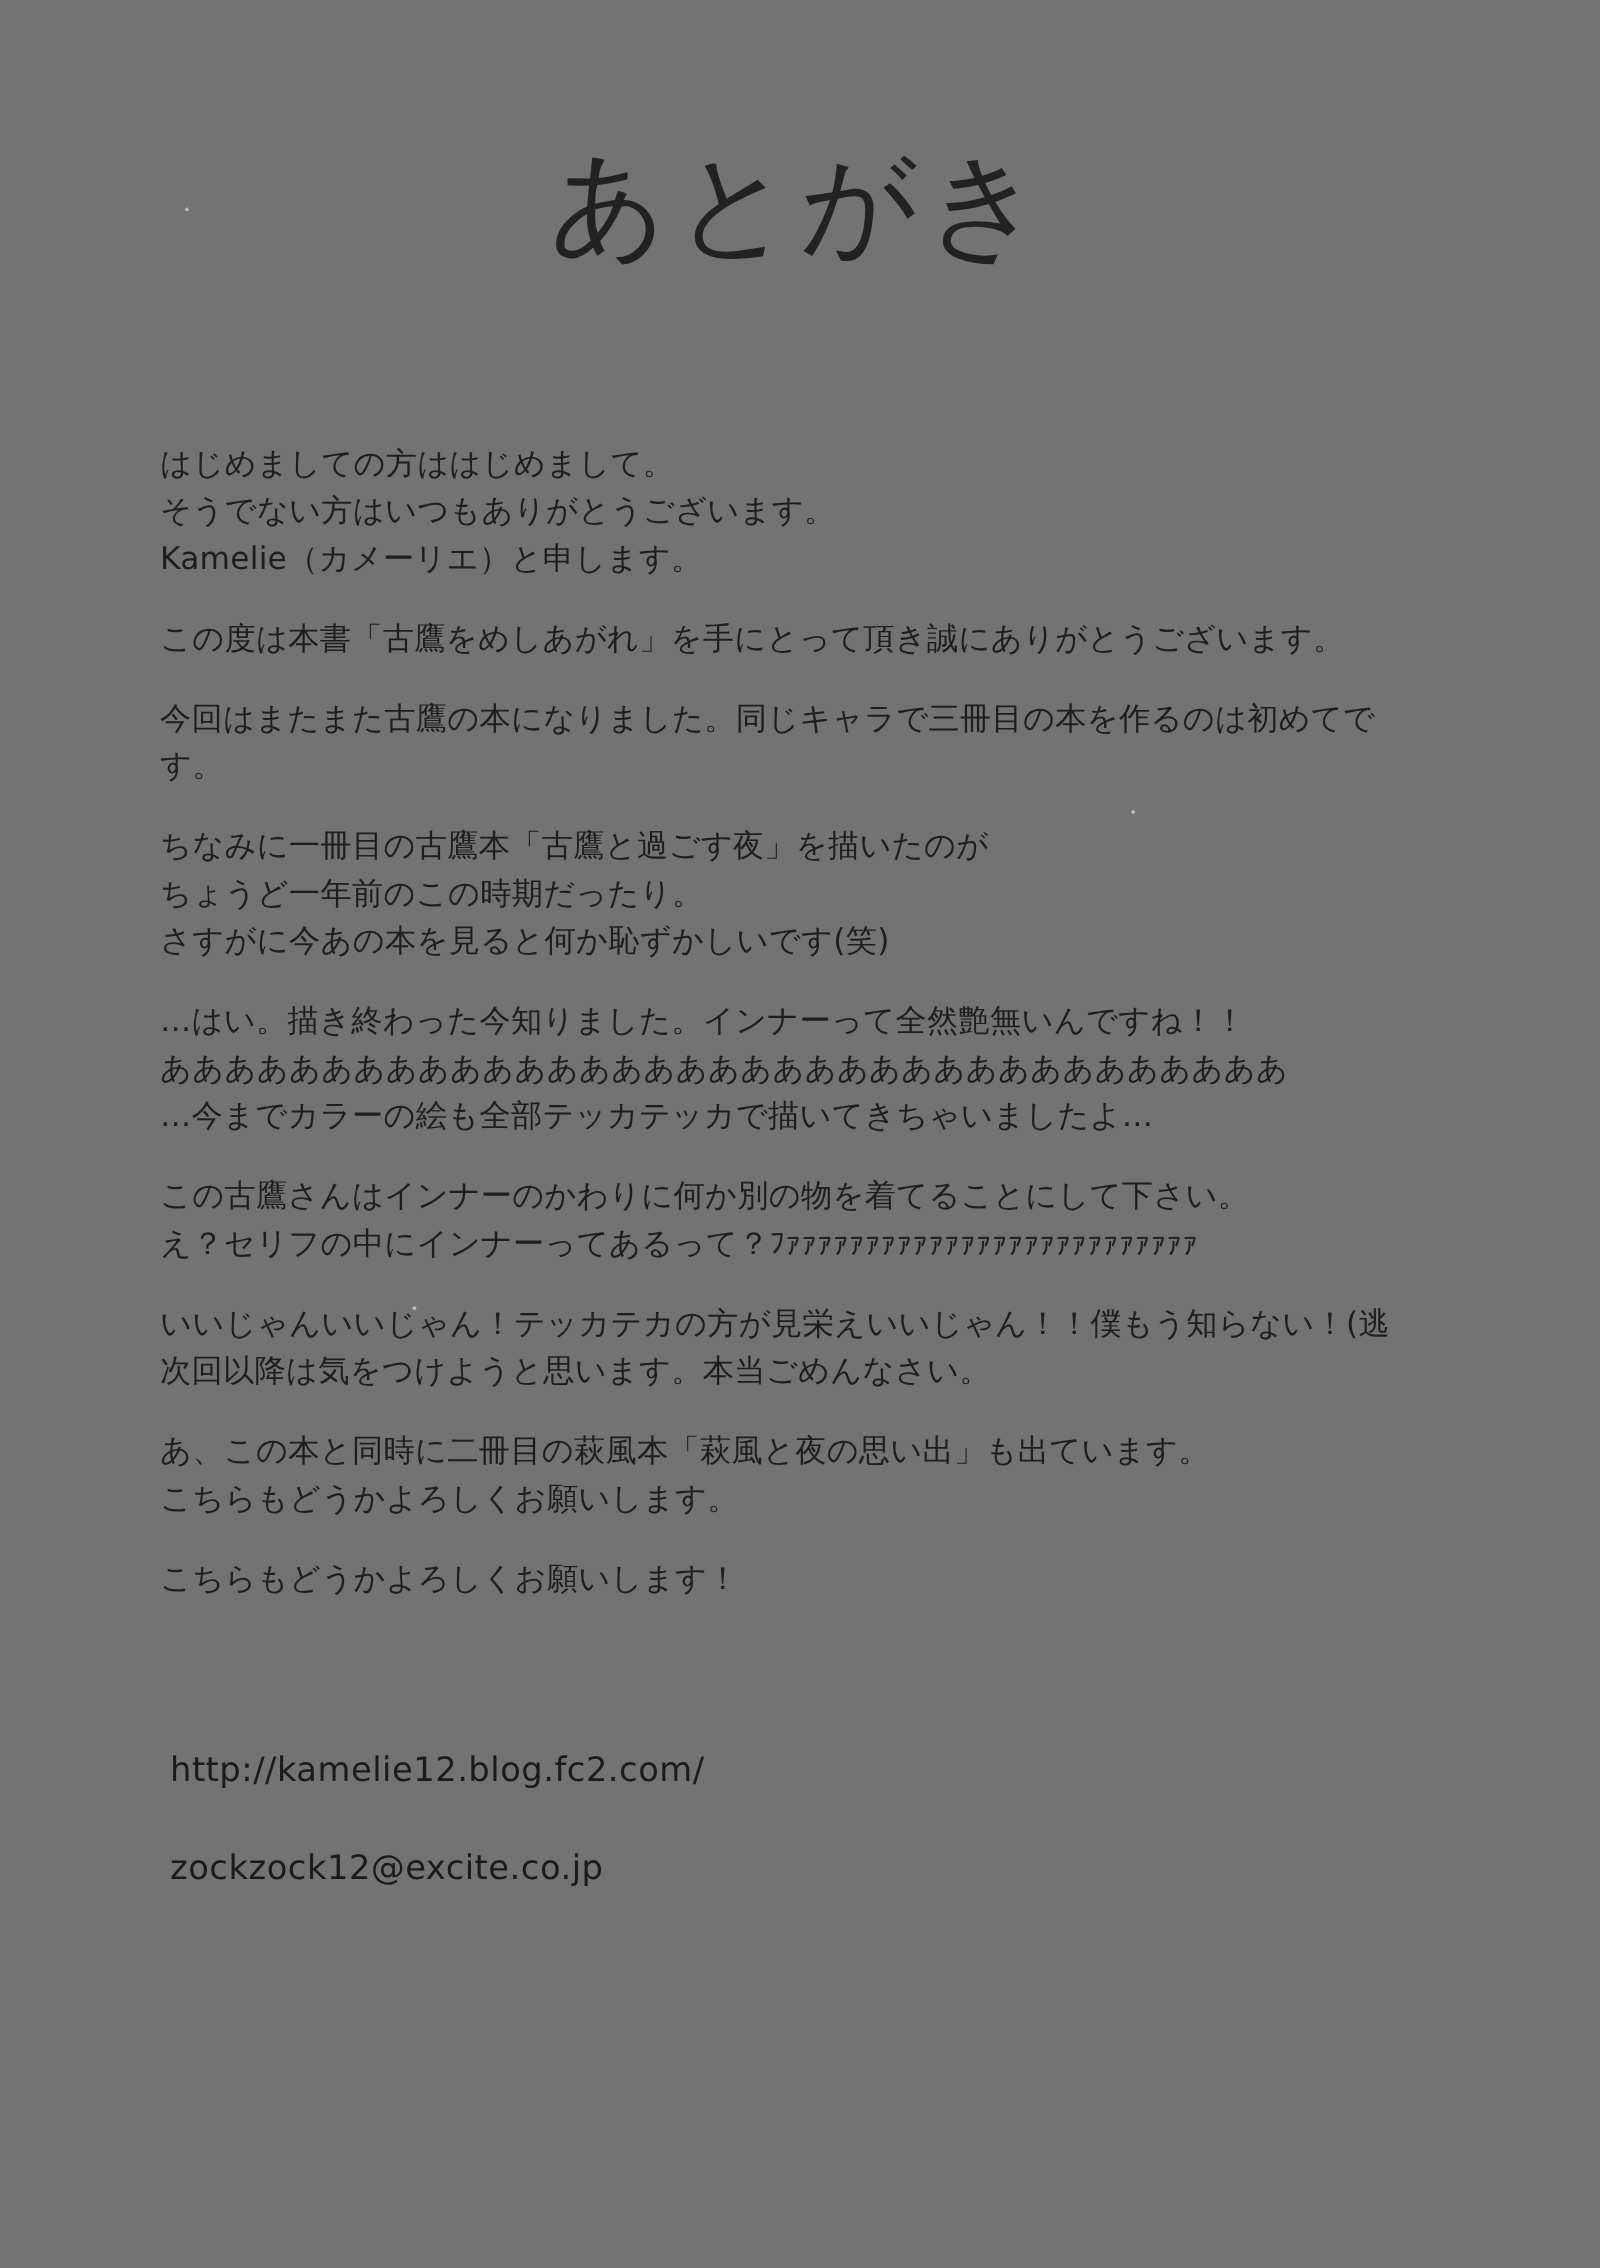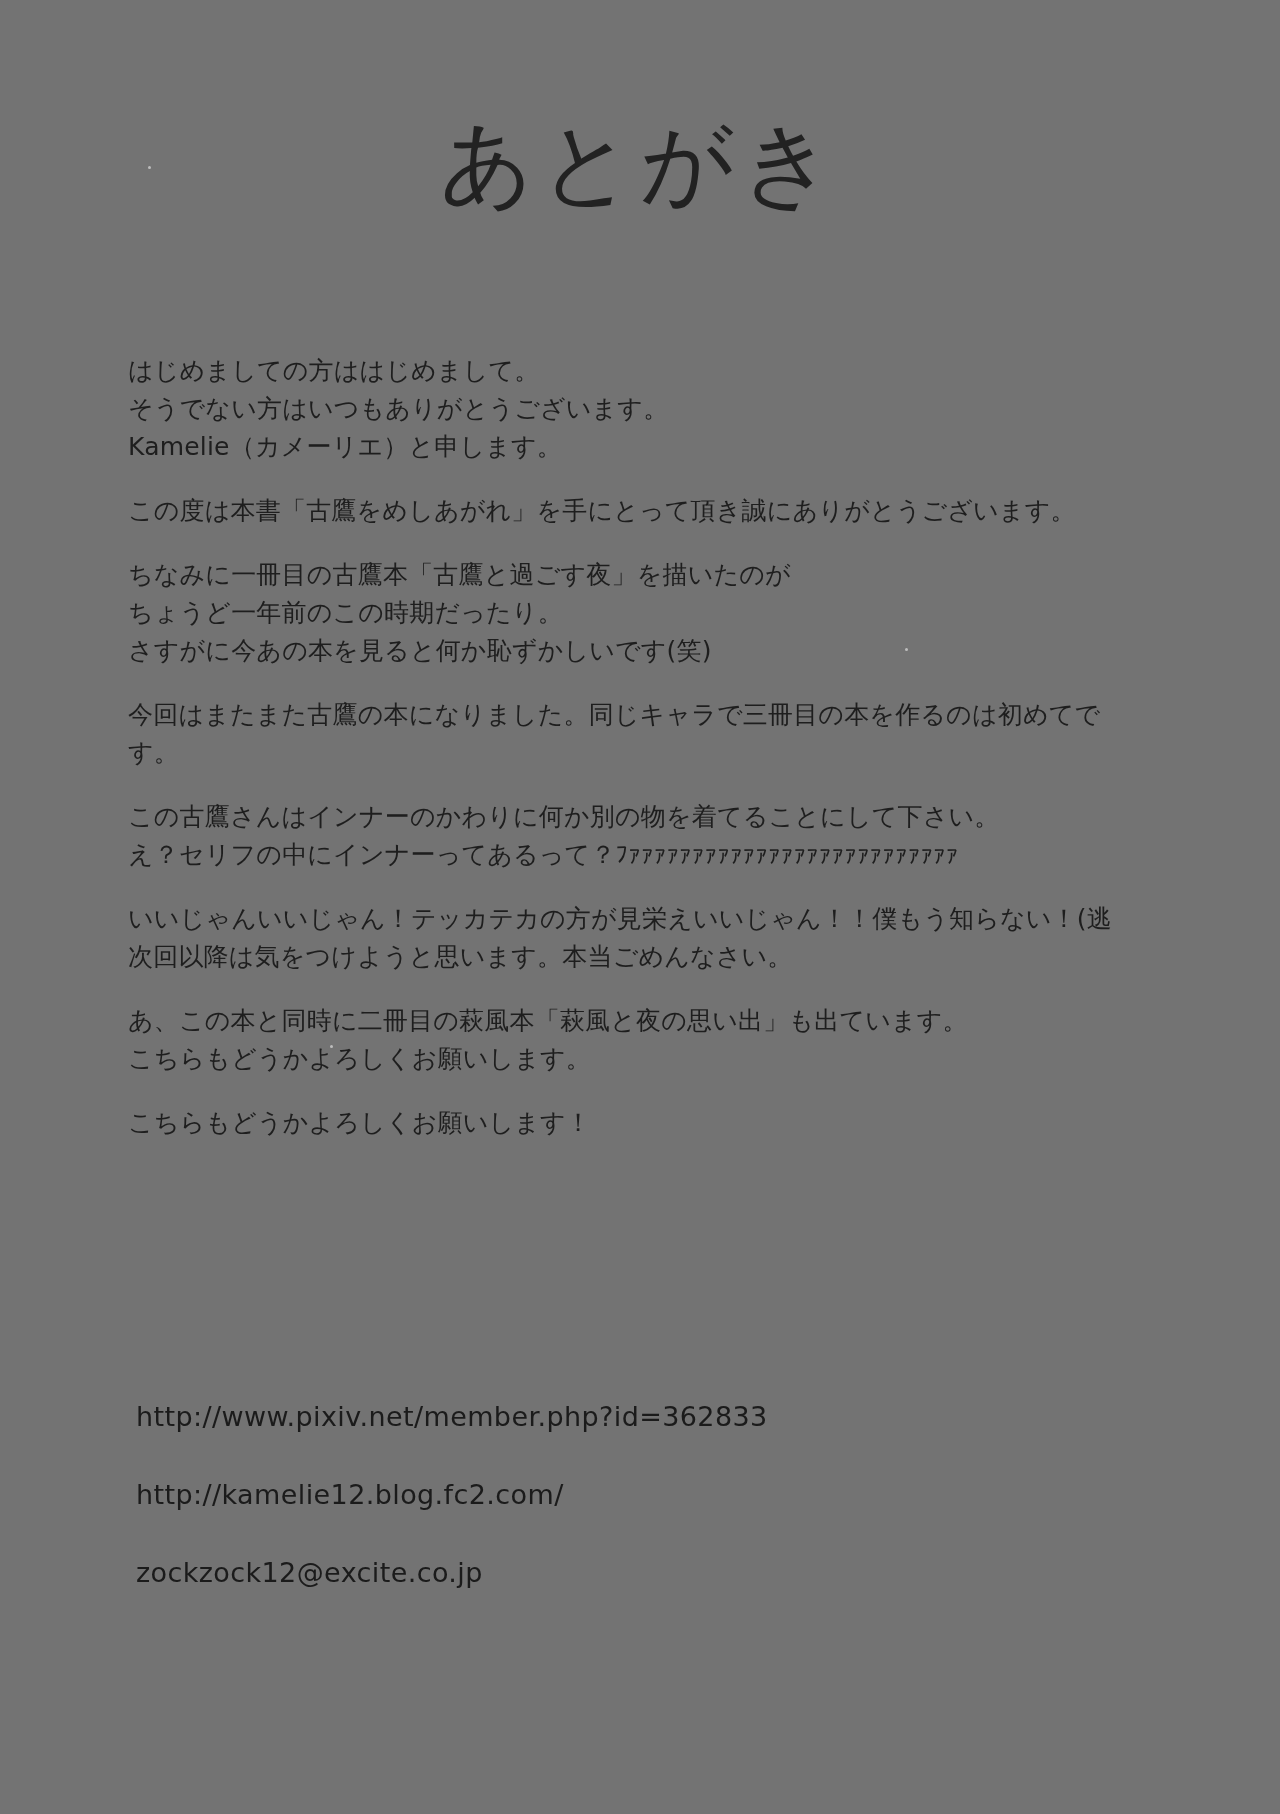--- a/index.html
+++ b/index.html
@@ -81,32 +81,34 @@
   <div class="speck" style="left:905px; top:648px;"></div>
   <div class="speck" style="left:330px; top:1045px;"></div>
 
   <div class="title">あとがき</div>
 
   <div class="body-block">
     <p class="para">はじめましての方ははじめまして。
 そうでない方はいつもありがとうございます。
 Kamelie（カメーリエ）と申します。</p>
     <p class="para">この度は本書「古鷹をめしあがれ」を手にとって頂き誠にありがとうございます。</p>
+    <p class="para">今回はまたまた古鷹の本になりました。同じキャラで三冊目の本を作るのは初めてです。</p>
     <p class="para">ちなみに一冊目の古鷹本「古鷹と過ごす夜」を描いたのが
 ちょうど一年前のこの時期だったり。
 さすがに今あの本を見ると何か恥ずかしいです(笑)</p>
-    <p class="para">今回はまたまた古鷹の本になりました。同じキャラで三冊目の本を作るのは初めてです。</p>
+    <p class="para">…はい。描き終わった今知りました。インナーって全然艶無いんですね！！
+あああああああああああああああああああああああああああああああああああ
+…今までカラーの絵も全部テッカテッカで描いてきちゃいましたよ…</p>
     <p class="para">この古鷹さんはインナーのかわりに何か別の物を着てることにして下さい。
 え？セリフの中にインナーってあるって？ﾌｧｧｧｧｧｧｧｧｧｧｧｧｧｧｧｧｧｧｧｧｧｧｧｧｧｧ</p>
     <p class="para big-gap">いいじゃんいいじゃん！テッカテカの方が見栄えいいじゃん！！僕もう知らない！(逃
 次回以降は気をつけようと思います。本当ごめんなさい。</p>
     <p class="para">あ、この本と同時に二冊目の萩風本「萩風と夜の思い出」も出ています。
 こちらもどうかよろしくお願いします。</p>
     <p class="para">こちらもどうかよろしくお願いします！</p>
   </div>
 
   <div class="links">
-    <p class="link-line">http://www.pixiv.net/member.php?id=362833</p>
     <p class="link-line">http://kamelie12.blog.fc2.com/</p>
     <p class="link-line">zockzock12@excite.co.jp</p>
   </div>
 
 </div>
 
 </body></html>

